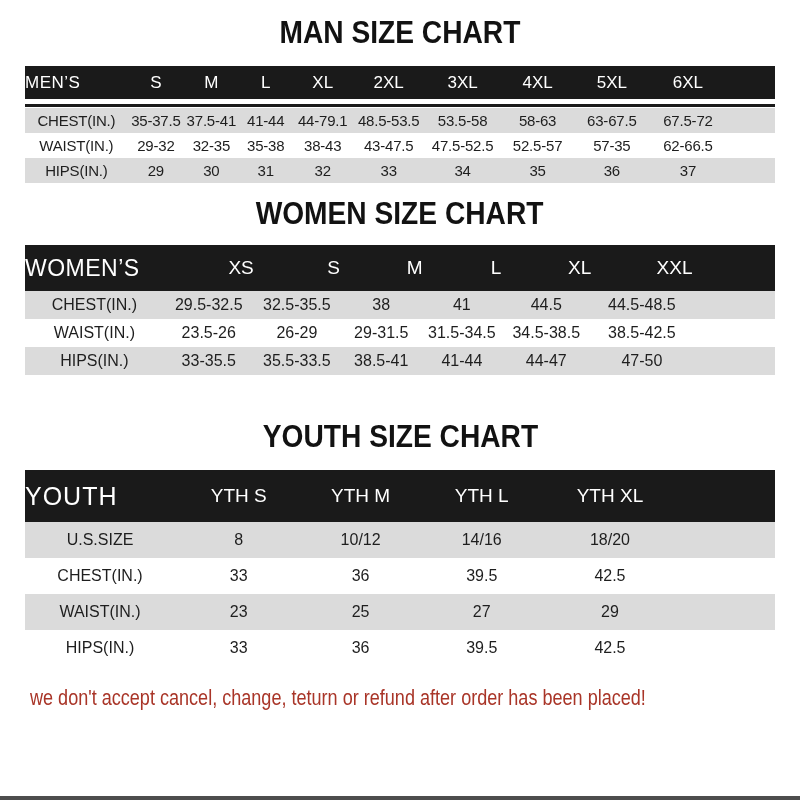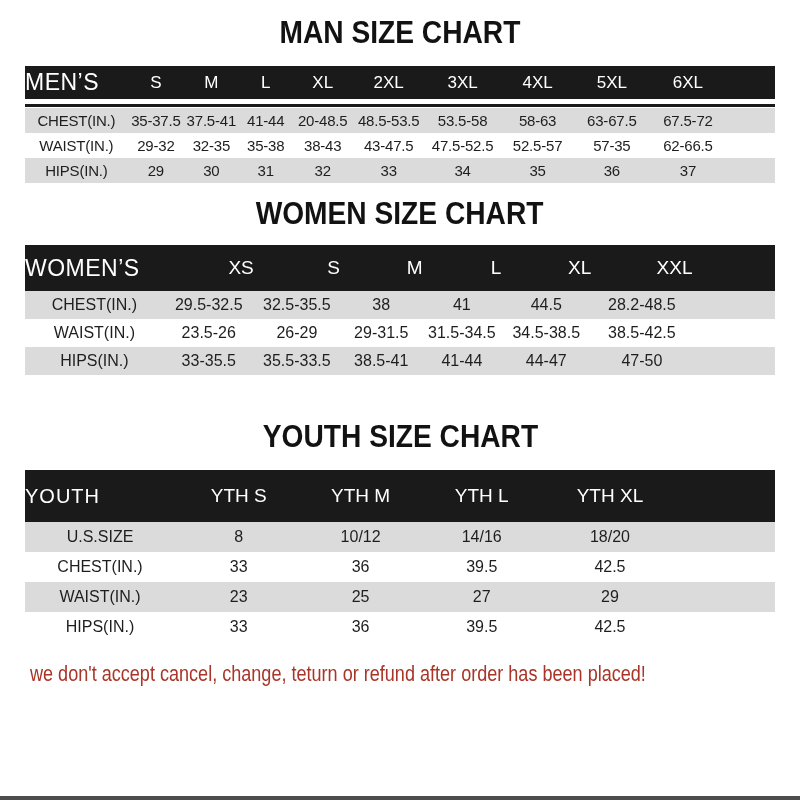--- a/index.html
+++ b/index.html
@@ -41,33 +41,33 @@
   tr.rule td {
     height:9px; padding:0;
     background:linear-gradient(to bottom,#ffffff 0,#ffffff 5px,#1a1a1a 5px,#1a1a1a 8px,#ffffff 8px);
   }
 
   tbody td { text-align:center; color:#1e1e1e; padding:0; vertical-align:middle; }
   tbody tr.gray  { background:#DBDBDB; }
   tbody tr.white { background:#ffffff; }
 
   #table-0 tr.head  { height:33px; }
-  #table-0 .corner  { font-size:23px; }
+  #table-0 .corner  { font-size:17px; }
   #table-0 .size    { font-size:17px; }
   #table-0 tbody tr { height:25px; font-size:15px; letter-spacing:-0.2px; }
 
   #table-1 tr.head  { height:46px; }
   #table-1 .corner  { font-size:23px; }
   #table-1 .size    { font-size:19px;text-align:right; }
   #table-1 tbody tr { height:28px; font-size:16px; }
 
   #table-2 tr.head  { height:52px; }
-  #table-2 .corner  { font-size:20px; letter-spacing:1px;margin-left:48px; }
+  #table-2 .corner  { font-size:25px; letter-spacing:1px;margin-left:48px; }
   #table-2 .size    { font-size:19px; }
-  #table-2 tbody tr { height:30px; font-size:16px; }
+  #table-2 tbody tr { height:36px; font-size:16px; }
 
   
   .footer { margin:18px 0 0 30px; color:#A93528; }
   .footer p { margin:0; line-height:29px; }
   .footer p span {
     display:inline-block; font-size:21.5px; white-space:nowrap;
     transform:scaleX(0.84); transform-origin:left center;
   }
 
   .bottom-strip {
@@ -113,21 +113,21 @@
           <tr class="rule">
             <td colspan="11"></td>
           </tr>
         </thead>
         <tbody>
           <tr class="gray">
             <td class="rlabel">CHEST(IN.)</td>
             <td>35-37.5</td>
             <td>37.5-41</td>
             <td>41-44</td>
-            <td>20-48.5</td>
+            <td>44-79.1</td>
             <td>48.5-53.5</td>
             <td>53.5-58</td>
             <td>58-63</td>
             <td>63-67.5</td>
             <td>67.5-72</td>
             <td></td>
           </tr>
           <tr class="white">
             <td class="rlabel">WAIST(IN.)</td>
             <td>29-32</td>
@@ -184,21 +184,21 @@
           </tr>
         </thead>
         <tbody>
           <tr class="gray">
             <td class="rlabel">CHEST(IN.)</td>
             <td>29.5-32.5</td>
             <td>32.5-35.5</td>
             <td>38</td>
             <td>41</td>
             <td>44.5</td>
-            <td>28.2-48.5</td>
+            <td>44.5-48.5</td>
             <td></td>
           </tr>
           <tr class="white">
             <td class="rlabel">WAIST(IN.)</td>
             <td>23.5-26</td>
             <td>26-29</td>
             <td>29-31.5</td>
             <td>31.5-34.5</td>
             <td>34.5-38.5</td>
             <td>38.5-42.5</td>

